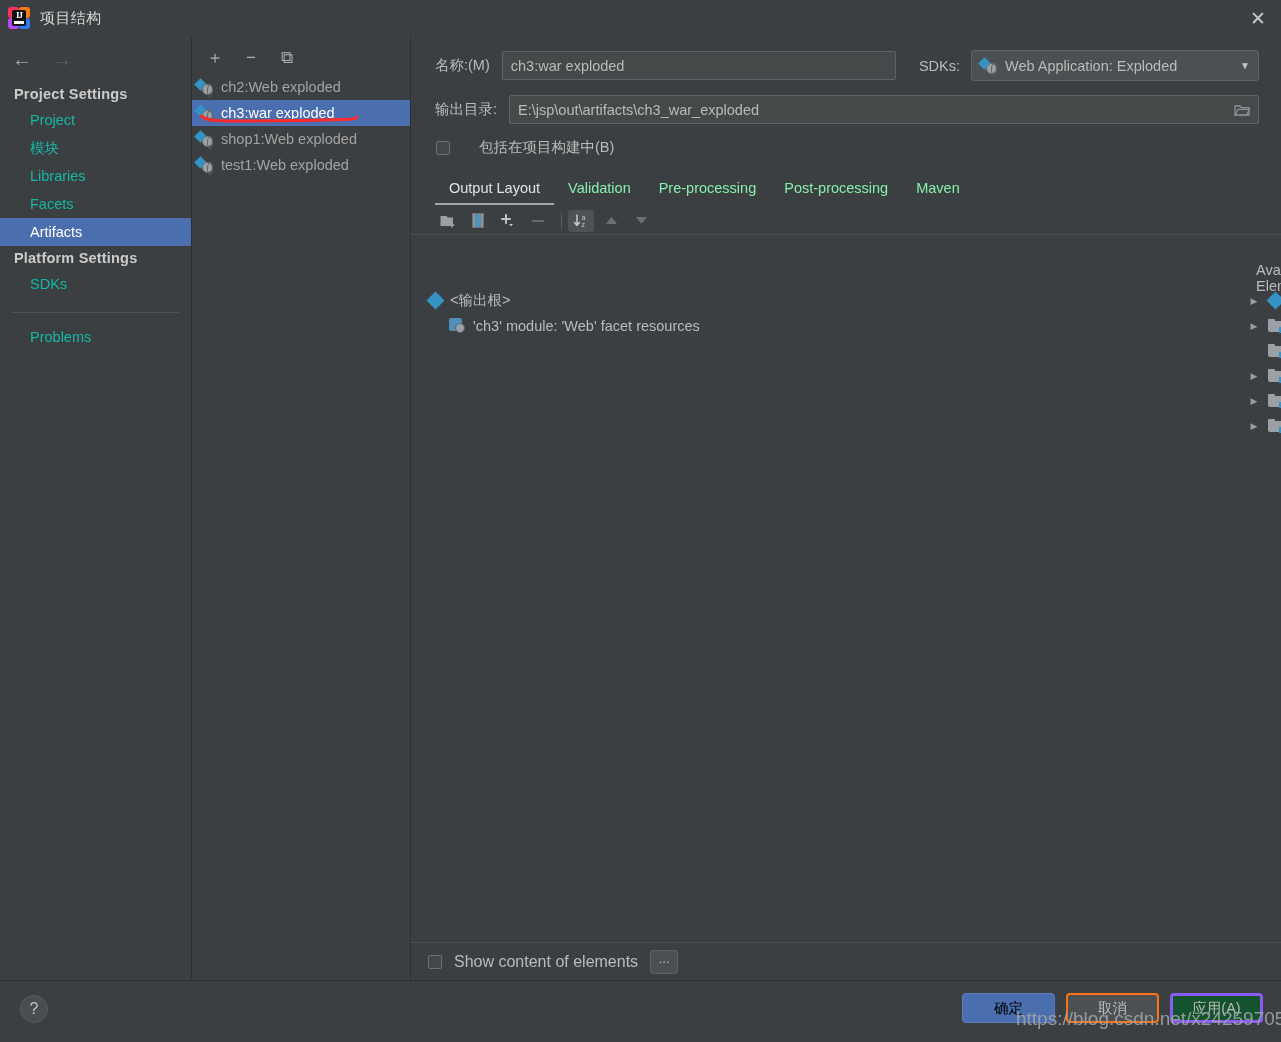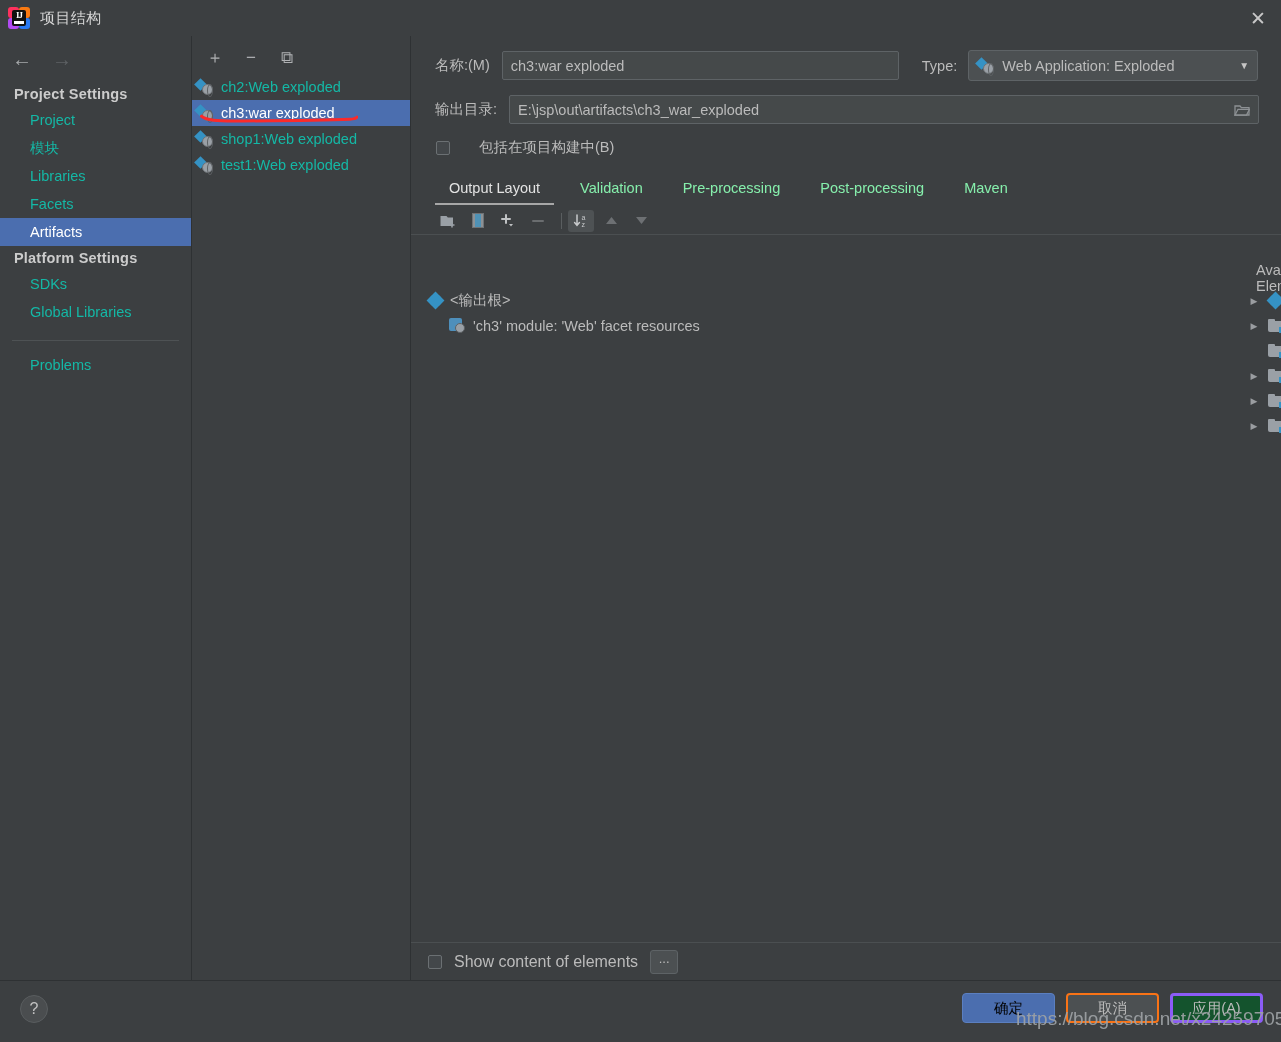--- a/index.html
+++ b/index.html
@@ -92,21 +92,21 @@
     padding-left: 14px; margin-top: 6px;
   }
   .tb-icon {
     color: #afb1b3; font-size: 17px; line-height: 1; cursor: default;
     display: inline-flex; align-items: center; justify-content: center;
     width: 18px; height: 18px;
   }
   .artifact-list { margin-top: 2px; position: relative; }
   .artifact-row {
     height: 26px; display: flex; align-items: center; gap: 7px;
-    padding-left: 4px; font-size: 14.5px; color: #14b8a6; cursor: default;
+    padding-left: 4px; font-size: 14.5px; color: #a3a3a3; cursor: default;
   }
   .artifact-row.selected { background: #4b6eaf; color: #ffffff; }
   .art-icon { width: 18px; height: 16px; position: relative; flex: none; }
   .art-icon .dia {
     position: absolute; left: 0; top: 1px; width: 9px; height: 9px;
     background: #3592c4; transform: rotate(45deg);
   }
   .art-icon .globe {
     position: absolute; left: 6px; top: 5px; width: 11px; height: 11px;
     border-radius: 50%; background: #9aa0a6;
@@ -155,21 +155,21 @@
     display: flex; align-items: center; gap: 8px; padding-left: 25px;
     font-size: 14.5px; color: #bbbbbb;
   }
   .cbox {
     width: 14px; height: 14px; border: 1px solid #6b7073;
     background: #43474a; border-radius: 2px; flex: none;
   }
 
   
   .tabs {
-    display: flex; align-items: flex-end; gap: 12px;
+    display: flex; align-items: flex-end; gap: 0;
     padding-left: 24px; height: 32px;
   }
   .tab {
     font-size: 14.5px; color: #86efac; padding: 0 14px 7px 14px;
     cursor: default; border-bottom: 2px solid transparent;
   }
   .tab.active { color: #e3e3e3; border-bottom: 2px solid #a7a7a7; }
 
   
   .layout-toolbar {
@@ -316,21 +316,20 @@
 
     <div class="side-group">Project Settings</div>
     <div class="side-item">Project</div>
     <div class="side-item">模块</div>
     <div class="side-item">Libraries</div>
     <div class="side-item">Facets</div>
     <div class="side-item selected">Artifacts</div>
 
     <div class="side-group">Platform Settings</div>
     <div class="side-item">SDKs</div>
-    <div class="side-item">Global Libraries</div>
 
     <div class="side-divider"></div>
     <div class="side-item">Problems</div>
   </div>
 
   <div class="artifact-panel">
     <div class="artifact-toolbar">
       <span class="tb-icon">＋</span>
       <span class="tb-icon">−</span>
       <span class="tb-icon">⧉</span>
@@ -370,21 +369,21 @@
         <path d="M1.5 2.2 C 6 6.5, 16 7.2, 40 7.0 C 78 6.7, 120 6.4, 150 5.2 C 154 5.0, 156 4.2, 157 3.2" stroke="#fc2a2a" stroke-width="3" fill="none" stroke-linecap="round"></path>
       </svg>
     </div>
   </div>
 
   <div class="detail">
 
     <div class="field-row" style="margin-top:14px;">
       <span class="field-label">名称:(M)</span>
       <span class="text-input" style="width:397px; margin-left:12px;">ch3:war exploded</span>
-      <span class="field-label" style="margin-left:23px;">Type:</span>
+      <span class="field-label" style="margin-left:23px;">SDKs:</span>
       <span class="combo" style="width:290px; margin-left:11px;">
         <span class="art-icon">
             <i class="dia"></i>
             <i class="globe"></i>
           </span>
         <span>Web Application: Exploded</span>
         <span class="caret">▼</span>
       </span>
     </div>
 

